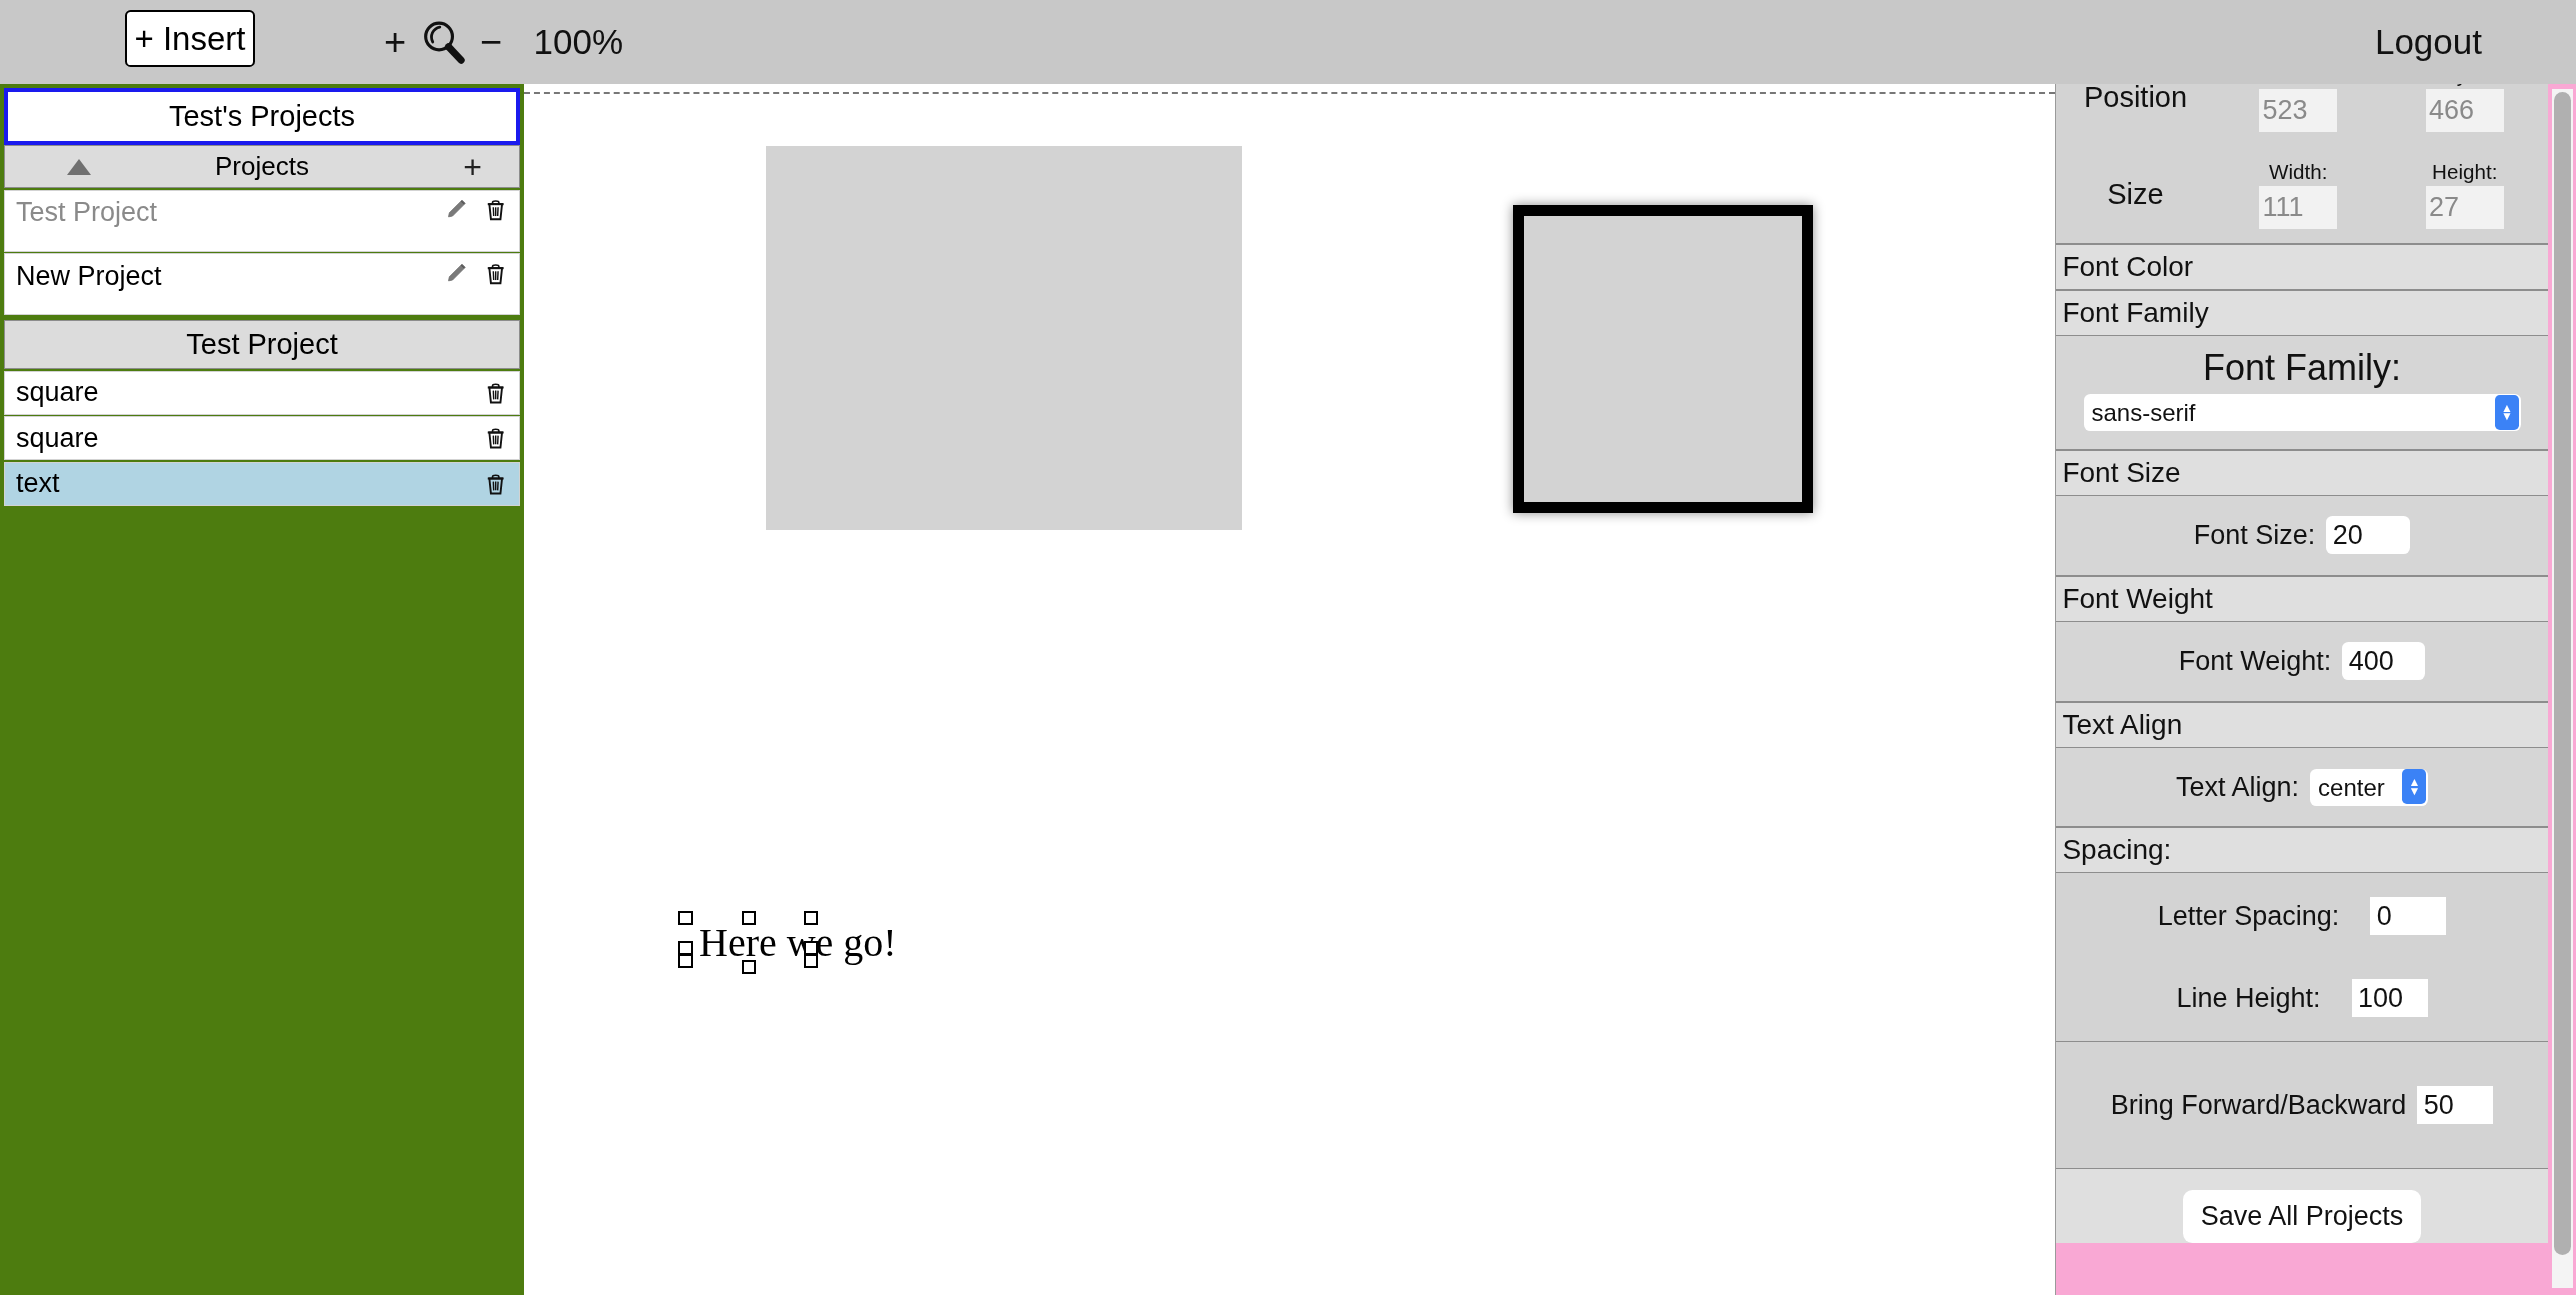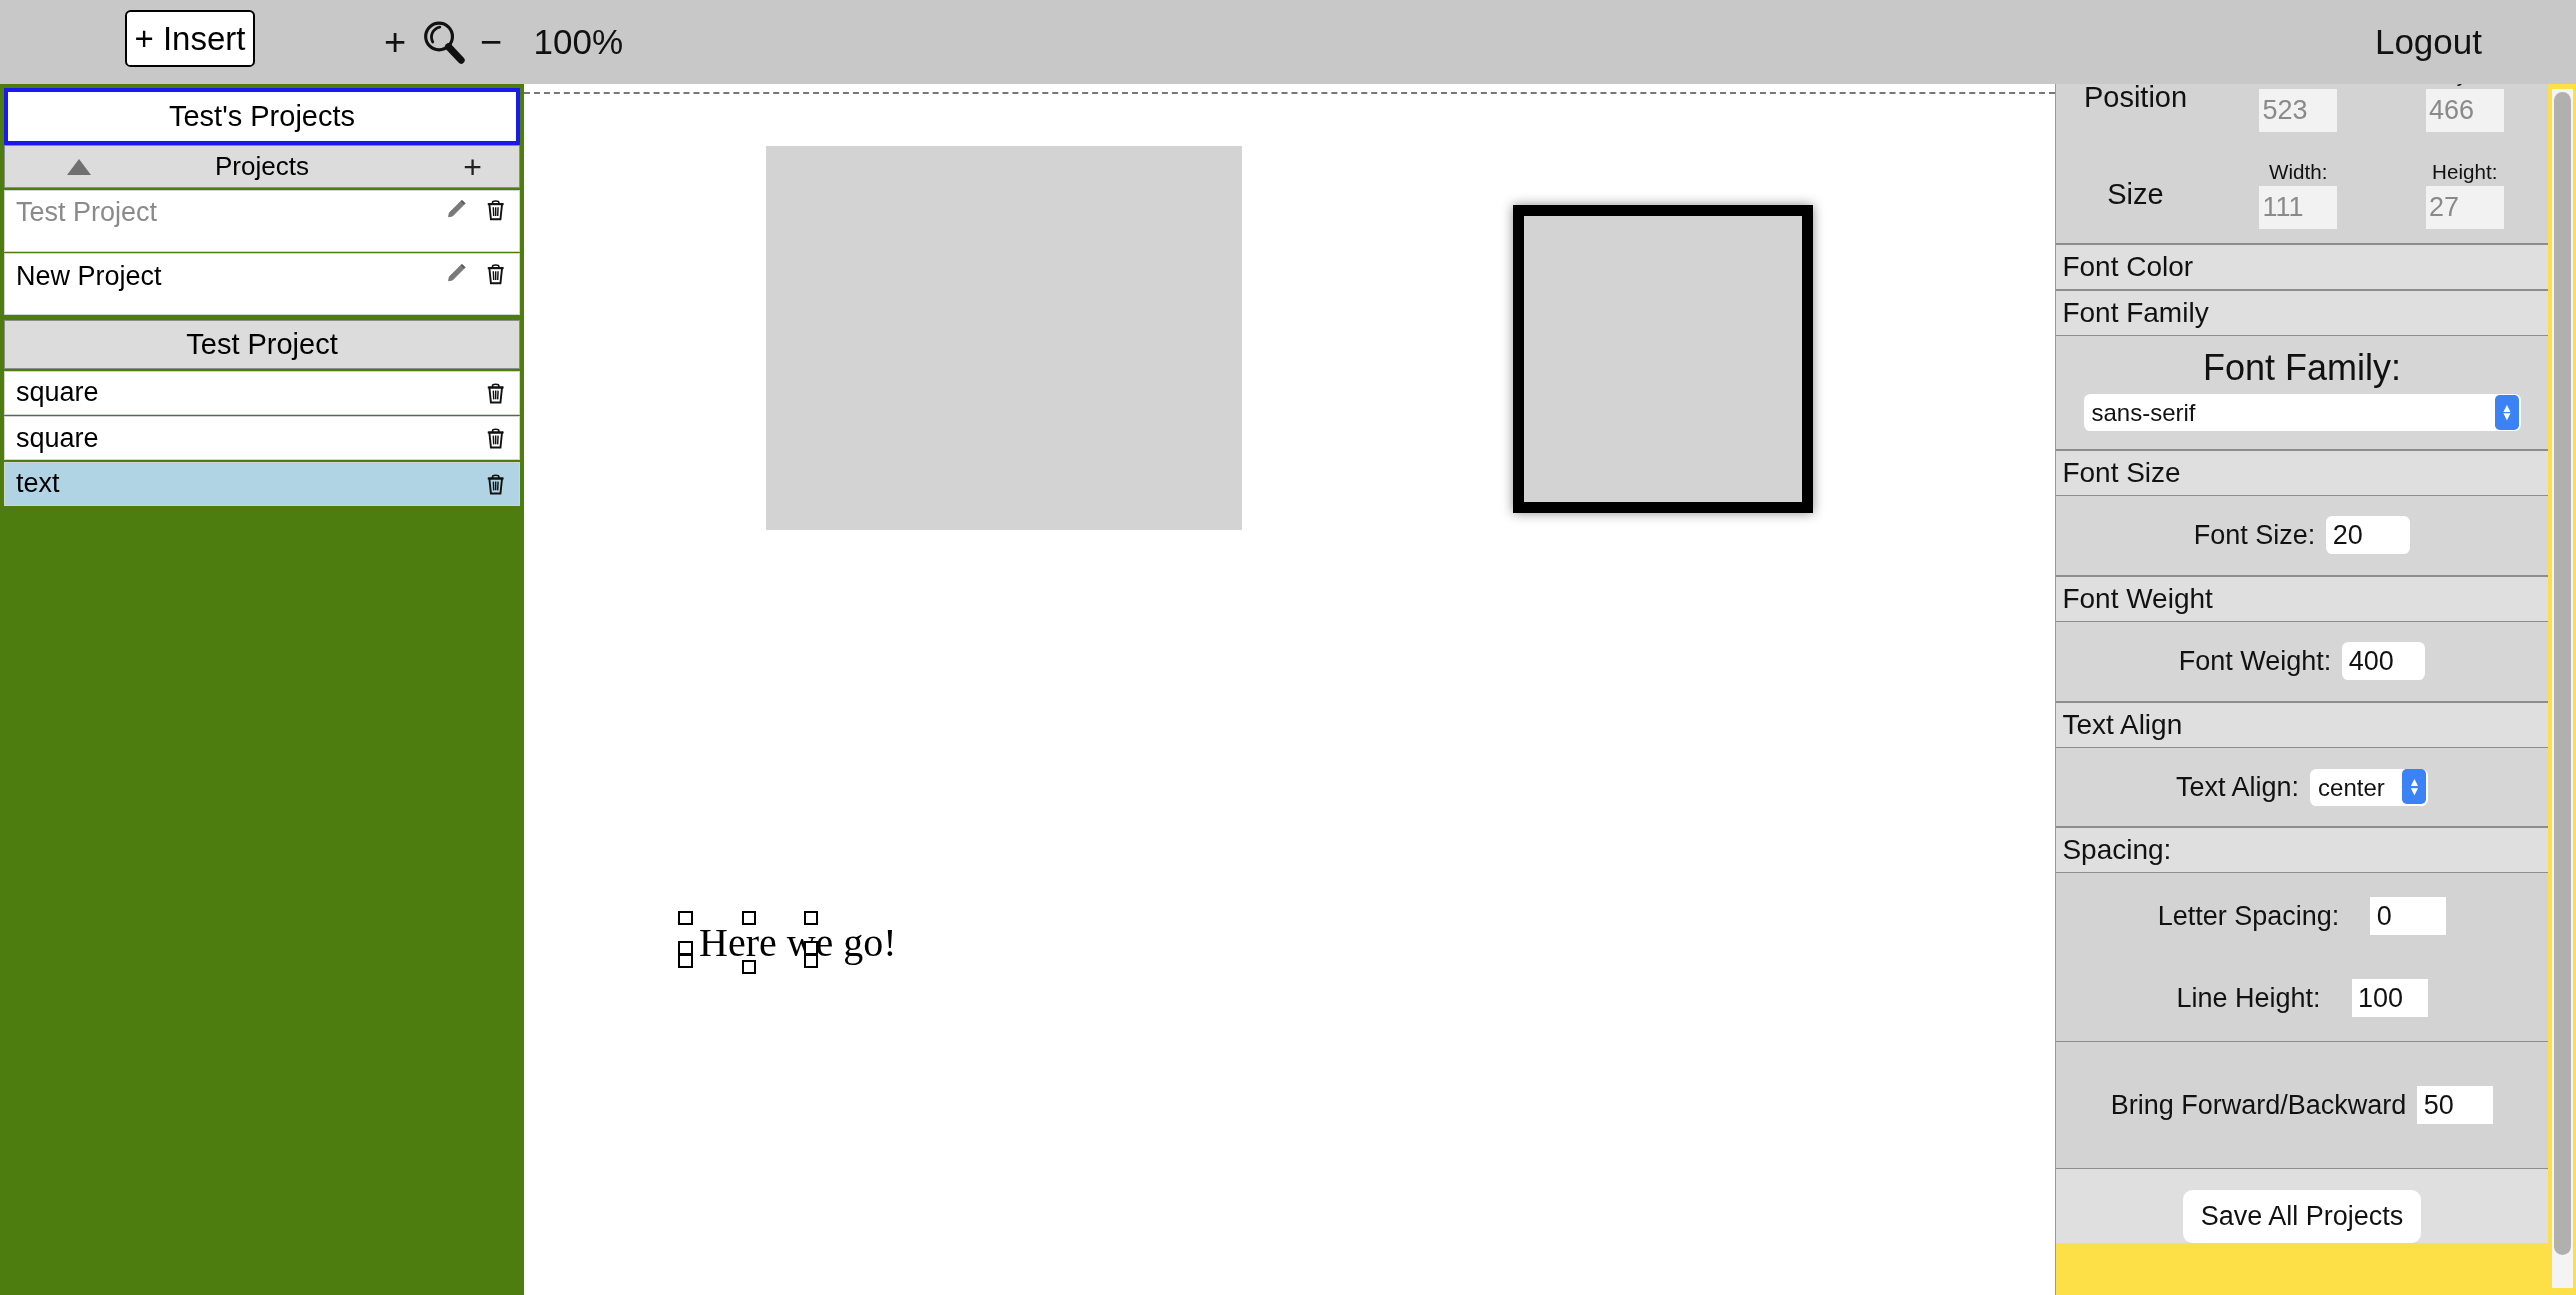--- a/index.html
+++ b/index.html
@@ -266,21 +266,21 @@
     border: 2.4px solid #000000;
     cursor: pointer;
   }
 
   
   .rightpanel {
     position: absolute;
     right: 0; top: 84px;
     width: 521px;
     height: 1212px;
-    background: #fde047;
+    background: #f9a8d4;
     border-left: 1.6px solid #9a9a9a;
     overflow: hidden;
   }
   .rp-scroll {
     position: absolute;
     left: 0; top: -35px;
     width: 492px;
   }
   .rp-section-head {
     background: #dfdfdf;

